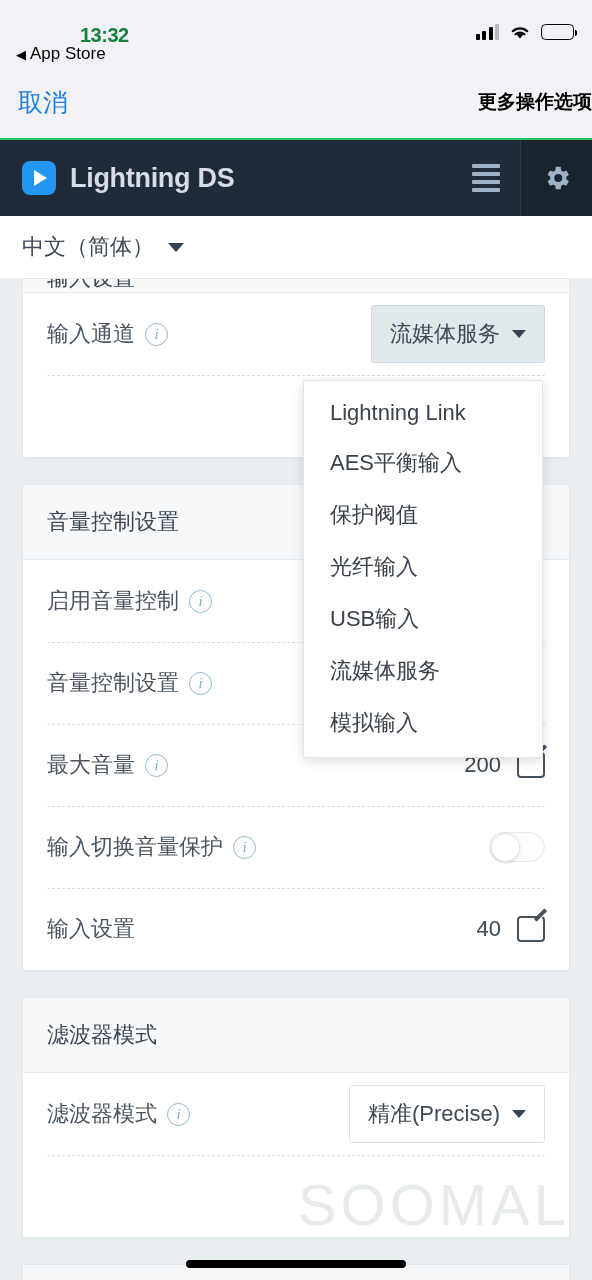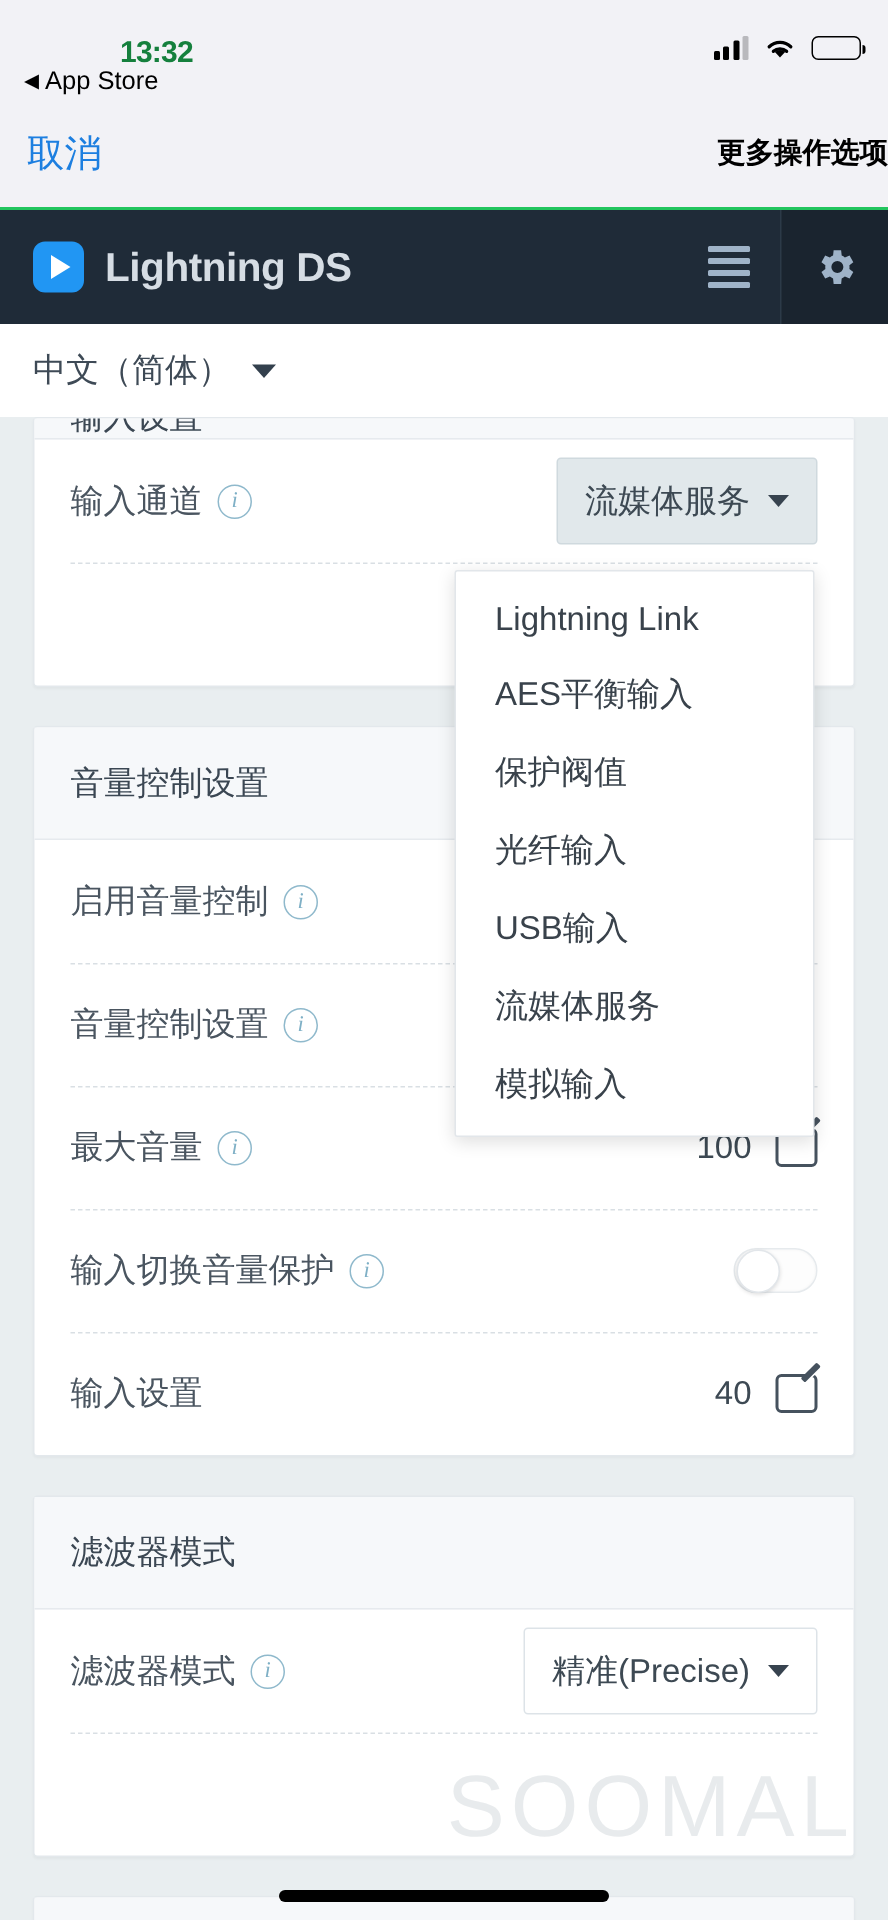--- a/index.html
+++ b/index.html
@@ -298,21 +298,21 @@
         <span class="info-i">i</span>
       </span>
     </div>
 
     <div class="row">
       <span class="row-label">
         <span>最大音量</span>
         <span class="info-i">i</span>
       </span>
       <span class="row-right">
-        <span class="val-num">100</span>
+        <span class="val-num">200</span>
         <span class="edit-ic"></span>
       </span>
     </div>
 
     <div class="row">
       <span class="row-label">
         <span>输入切换音量保护</span>
         <span class="info-i">i</span>
       </span>
       <span class="row-right">

